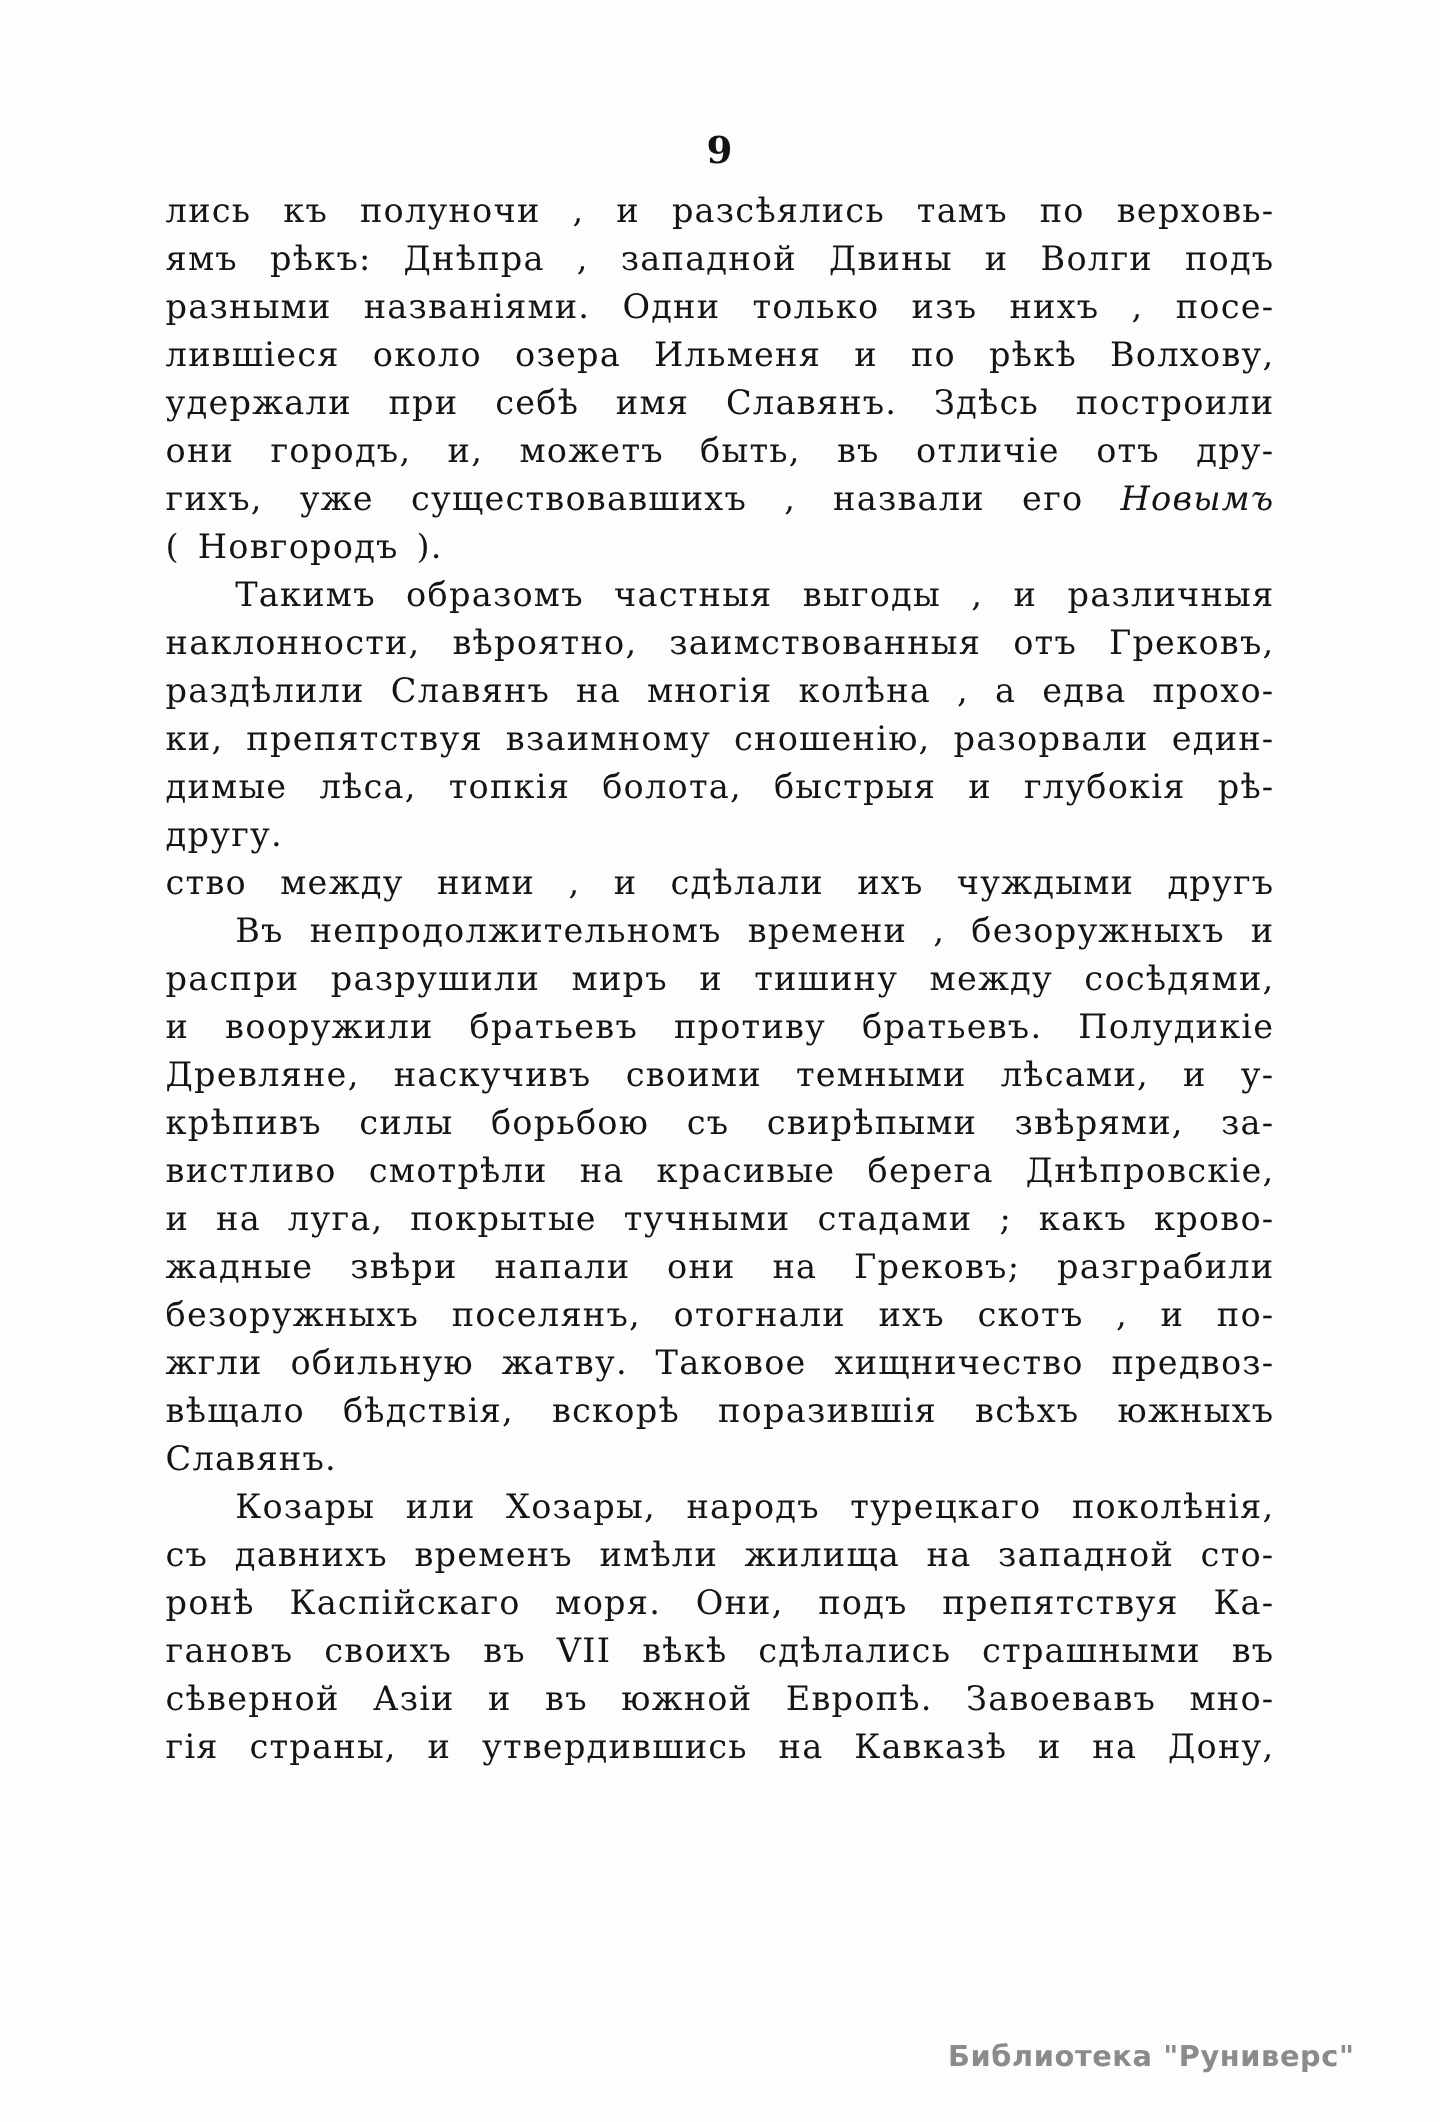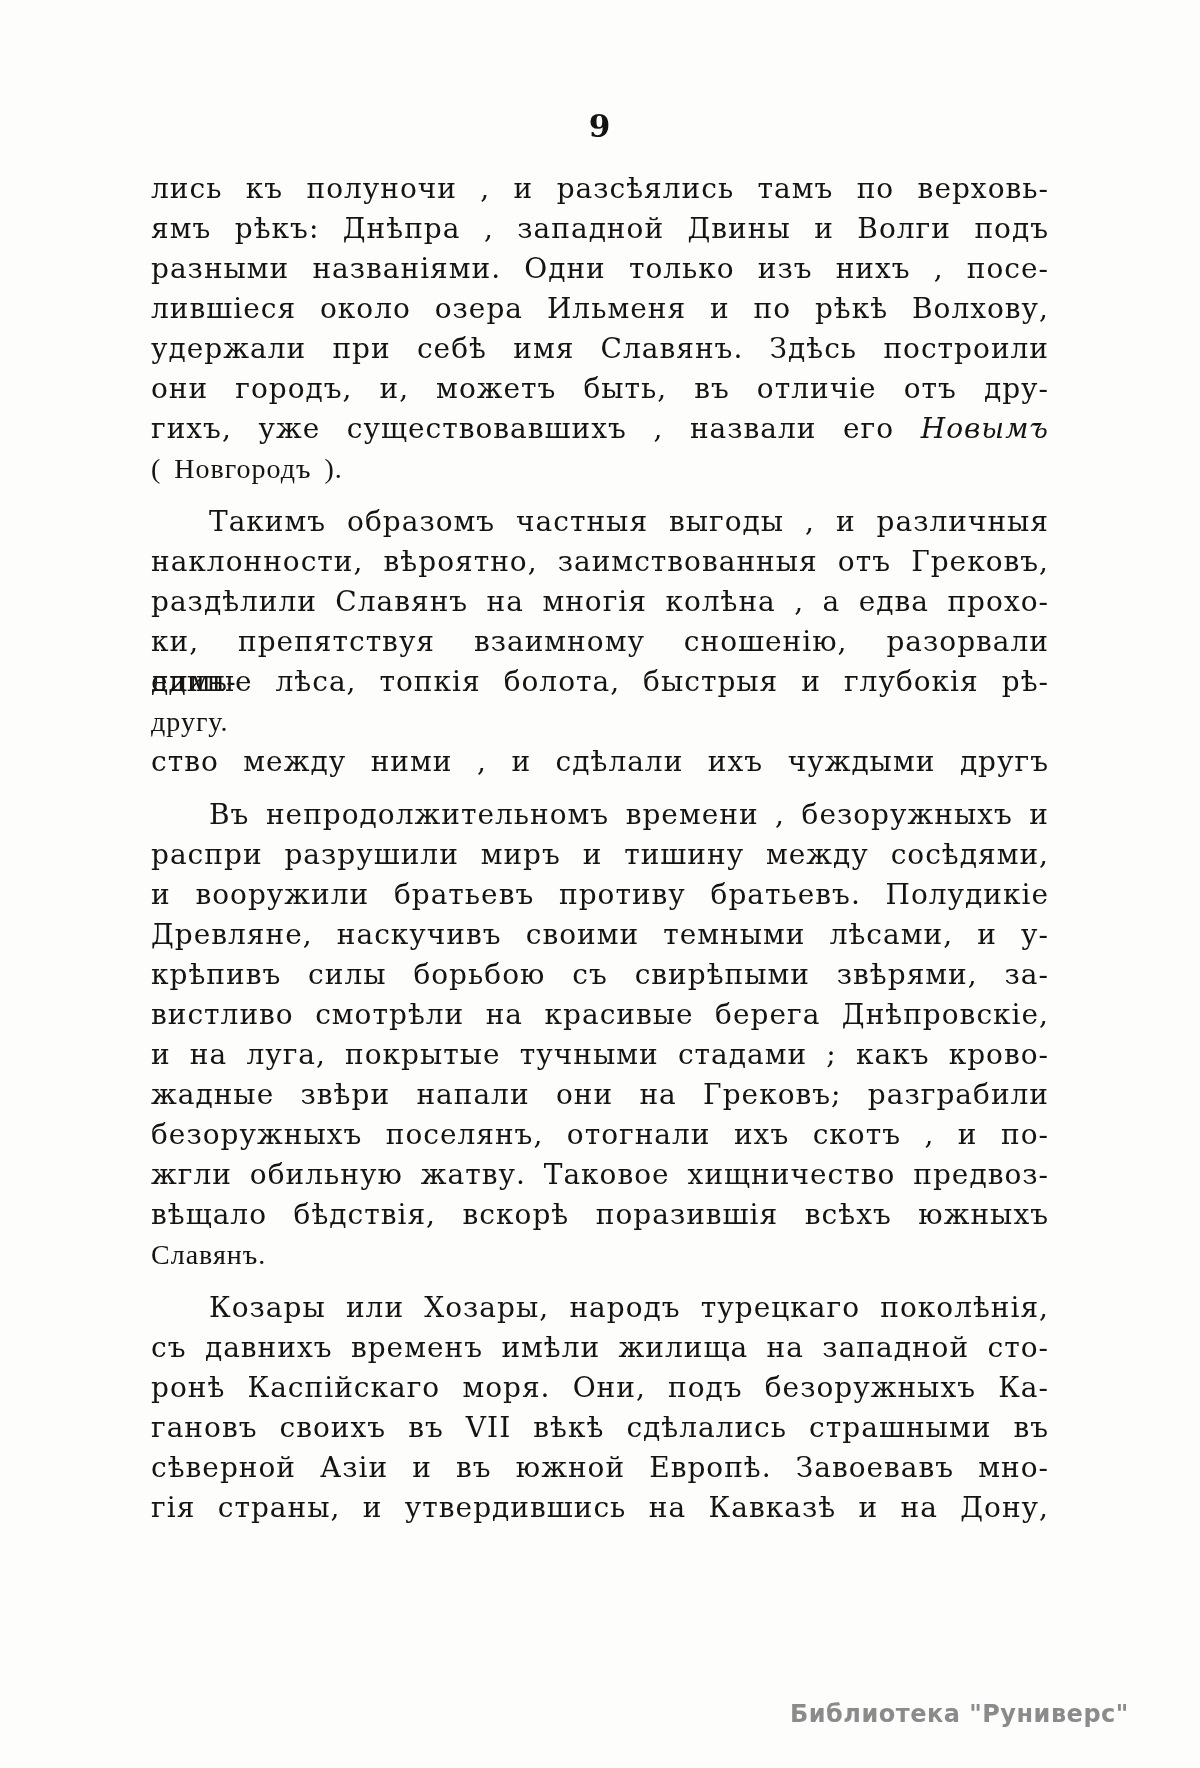--- a/index.html
+++ b/index.html
@@ -30,37 +30,36 @@
   .text-block {
     position: absolute;
     top: 156px;
     left: 138px;
     width: 924px;
     font-size: 28px;
     letter-spacing: 1px;
     word-spacing: 5px;
   }
   .para {
-    margin: 13px;
+    margin: 0;
     padding: 0;
   }
   .line {
     height: 40px;
     line-height: 40px;
     text-align: justify;
     text-align-last: justify;
     white-space: normal;
     overflow: visible;
   }
   .line.indent {
     text-indent: 58px;
   }
   .line.end {
     text-align-last: left;
-    font-family: Liberation Serif, serif;
   }
   .line i {
     font-style: italic;
   }
   .watermark {
     position: absolute;
     top: 1700px;
     left: 790px;
     font-family: "DejaVu Sans", "Liberation Sans", sans-serif;
     font-size: 24px;
@@ -110,21 +109,21 @@
       <div class="line">жадные звѣри напали они на Грековъ; разграбили</div>
       <div class="line">безоружныхъ поселянъ, отогнали ихъ скотъ , и по-</div>
       <div class="line">жгли обильную жатву. Таковое хищничество предвоз-</div>
       <div class="line">вѣщало бѣдствія, вскорѣ поразившія всѣхъ южныхъ</div>
       <div class="line end">Славянъ.</div>
     </div>
 
     <div class="para">
       <div class="line indent">Козары или Хозары, народъ турецкаго поколѣнія,</div>
       <div class="line">съ давнихъ временъ имѣли жилища на западной сто-</div>
-      <div class="line">ронѣ Каспійскаго моря. Они, подъ безоружныхъ Ка-</div>
+      <div class="line">ронѣ Каспійскаго моря. Они, подъ препятствуя Ка-</div>
       <div class="line">гановъ своихъ въ VII вѣкѣ сдѣлались страшными въ</div>
       <div class="line">сѣверной Азіи и въ южной Европѣ. Завоевавъ мно-</div>
       <div class="line">гія страны, и утвердившись на Кавказѣ и на Дону,</div>
     </div>
 
   </div>
 
   <div class="watermark">Библиотека "Руниверс"</div>
 
 </div>

